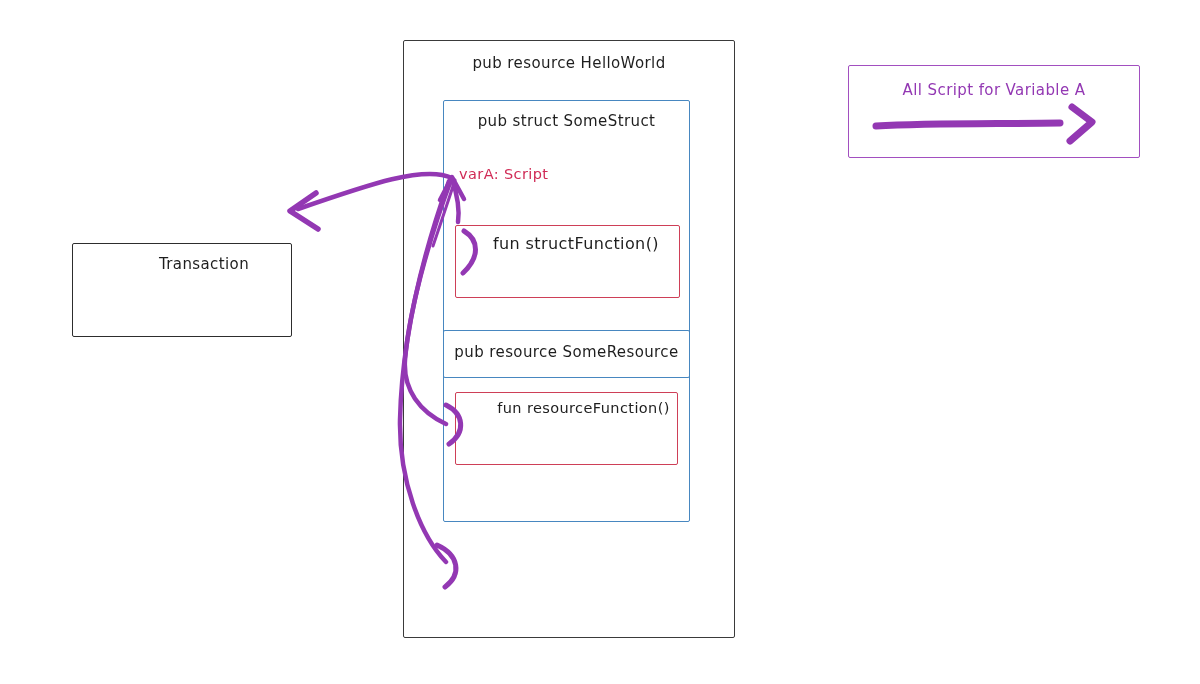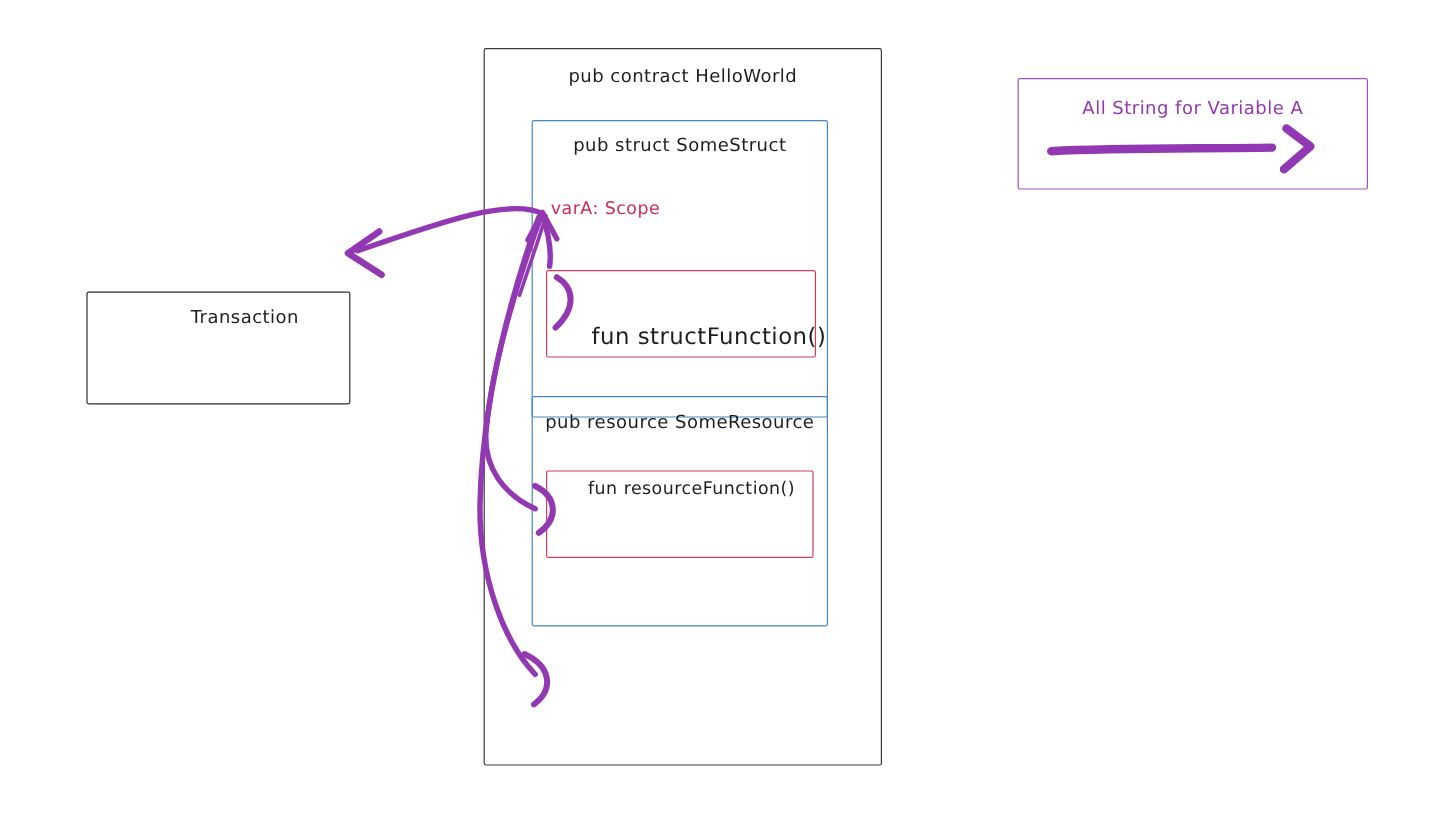--- a/index.html
+++ b/index.html
@@ -14,33 +14,33 @@
   
   .script-box      { left:72px;  top:105px; width:220px; height:90px;  border:1.7px solid #2d2d2d; }
   .script-box .box-label { padding-top:9px; }
   .transaction-box { left:72px;  top:243px; width:220px; height:94px;  border:1.7px solid #2d2d2d;padding-left:44px; }
   .transaction-box .box-label { padding-top:11px; }
 
   
   .contract-box { left:403px; top:40px; width:332px; height:598px; border:1.8px solid #3a3a3a; }
   .contract-box > .box-label { padding-top:13px; }
 
-  .struct-box   { left:443px; top:100px; width:247px; height:248px; border:1.5px solid #4787c0; }
+  .struct-box   { left:443px; top:100px; width:247px; height:278px; border:1.5px solid #4787c0; }
   .struct-box > .box-label { padding-top:11px; }
   .vara-field   { position:absolute; left:459px; top:166px; font-size:14.5px; letter-spacing:0.4px;
                   color:#d02b56; white-space:nowrap; }
 
   .struct-fn-box   { left:455px; top:225px; width:225px; height:73px; border:1.4px solid #ce3f57; }
-  .struct-fn-box .box-label   { text-align:left; padding:8px 0 0 37px; font-size:19px;margin-top:36px; }
+  .struct-fn-box .box-label   { text-align:left; padding:8px 0 0 37px; font-size:16px; }
 
   .resource-box { left:443px; top:330px; width:247px; height:192px; border:1.5px solid #4787c0; }
   .resource-box > .box-label { padding-top:12px; }
 
   .resource-fn-box { left:455px; top:392px; width:223px; height:73px; border:1.4px solid #ce3f57; }
-  .resource-fn-box .box-label { text-align:left; padding:7px 0 0 34px; font-size:14.5px; }
+  .resource-fn-box .box-label { text-align:center; padding:7px 0 0 34px; font-size:14.5px; }
 
   .random-fn-box   { left:443px; top:506px; width:245px; height:95px; border:1.5px solid #4787c0; }
   .random-fn-box .box-label   { text-align:left; padding:11px 0 0 31px; font-size:14.5px; }
 
   
   .legend-box { left:848px; top:65px; width:292px; height:93px; border:1.6px solid #a24fc0; }
   .legend-box .box-label { padding-top:15px; color:#9338b3; }
 
   .arrow-overlay { position:absolute; left:0; top:0; width:1200px; height:684px; pointer-events:none; }
   .arrow-overlay g { pointer-events:auto; }
@@ -50,43 +50,43 @@
 <body>
 
 <div class="canvas">
 
 
   <div class="box transaction-box">
     <div class="box-label">Transaction</div>
   </div>
 
   <div class="box contract-box">
-    <div class="box-label">pub contract HelloWorld</div>
+    <div class="box-label">pub resource HelloWorld</div>
   </div>
 
   <div class="box struct-box">
     <div class="box-label">pub struct SomeStruct</div>
   </div>
-  <div class="vara-field">varA: Scope</div>
+  <div class="vara-field">varA: Script</div>
 
   <div class="box struct-fn-box">
     <div class="box-label">fun structFunction()</div>
   </div>
 
   <div class="box resource-box">
     <div class="box-label">pub resource SomeResource</div>
   </div>
 
   <div class="box resource-fn-box">
     <div class="box-label">fun resourceFunction()</div>
   </div>
 
 
   <div class="box legend-box">
-    <div class="box-label">All String for Variable A</div>
+    <div class="box-label">All Script for Variable A</div>
   </div>
 
   <svg class="arrow-overlay" viewBox="0 0 1200 684">
 
     <g>
       <path class="stroke" stroke-width="4.5" d="M 452 178 C 425 165, 370 184, 298 209"></path>
       <path class="stroke" stroke-width="5.5" d="M 316 193 L 290 211 L 318 229"></path>
     </g>
 
     <g>

